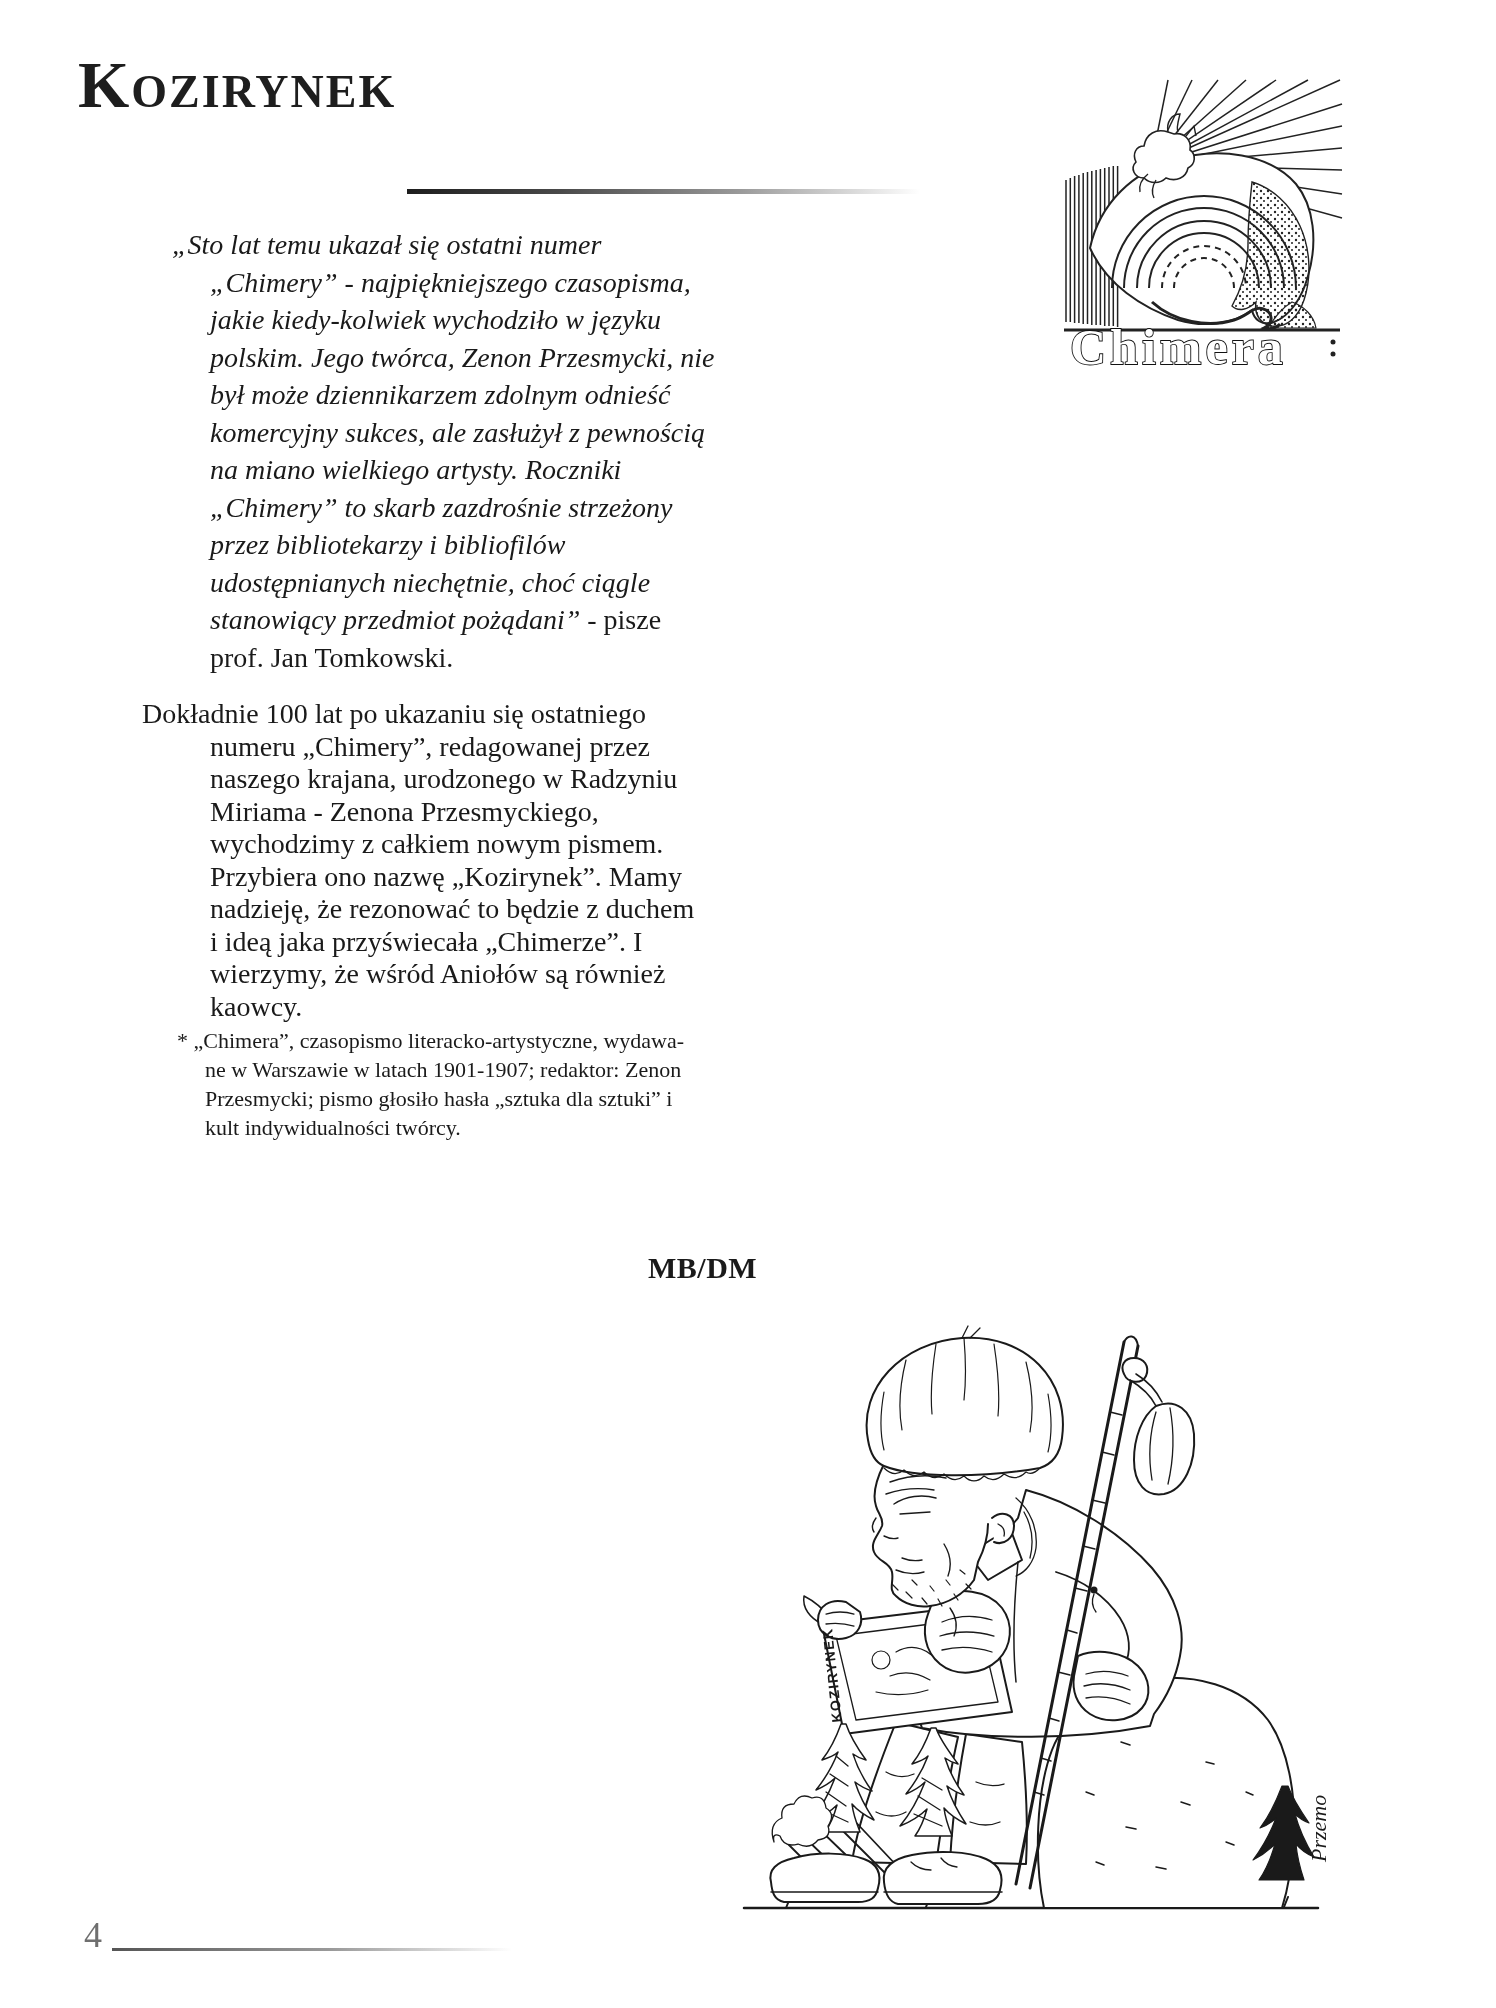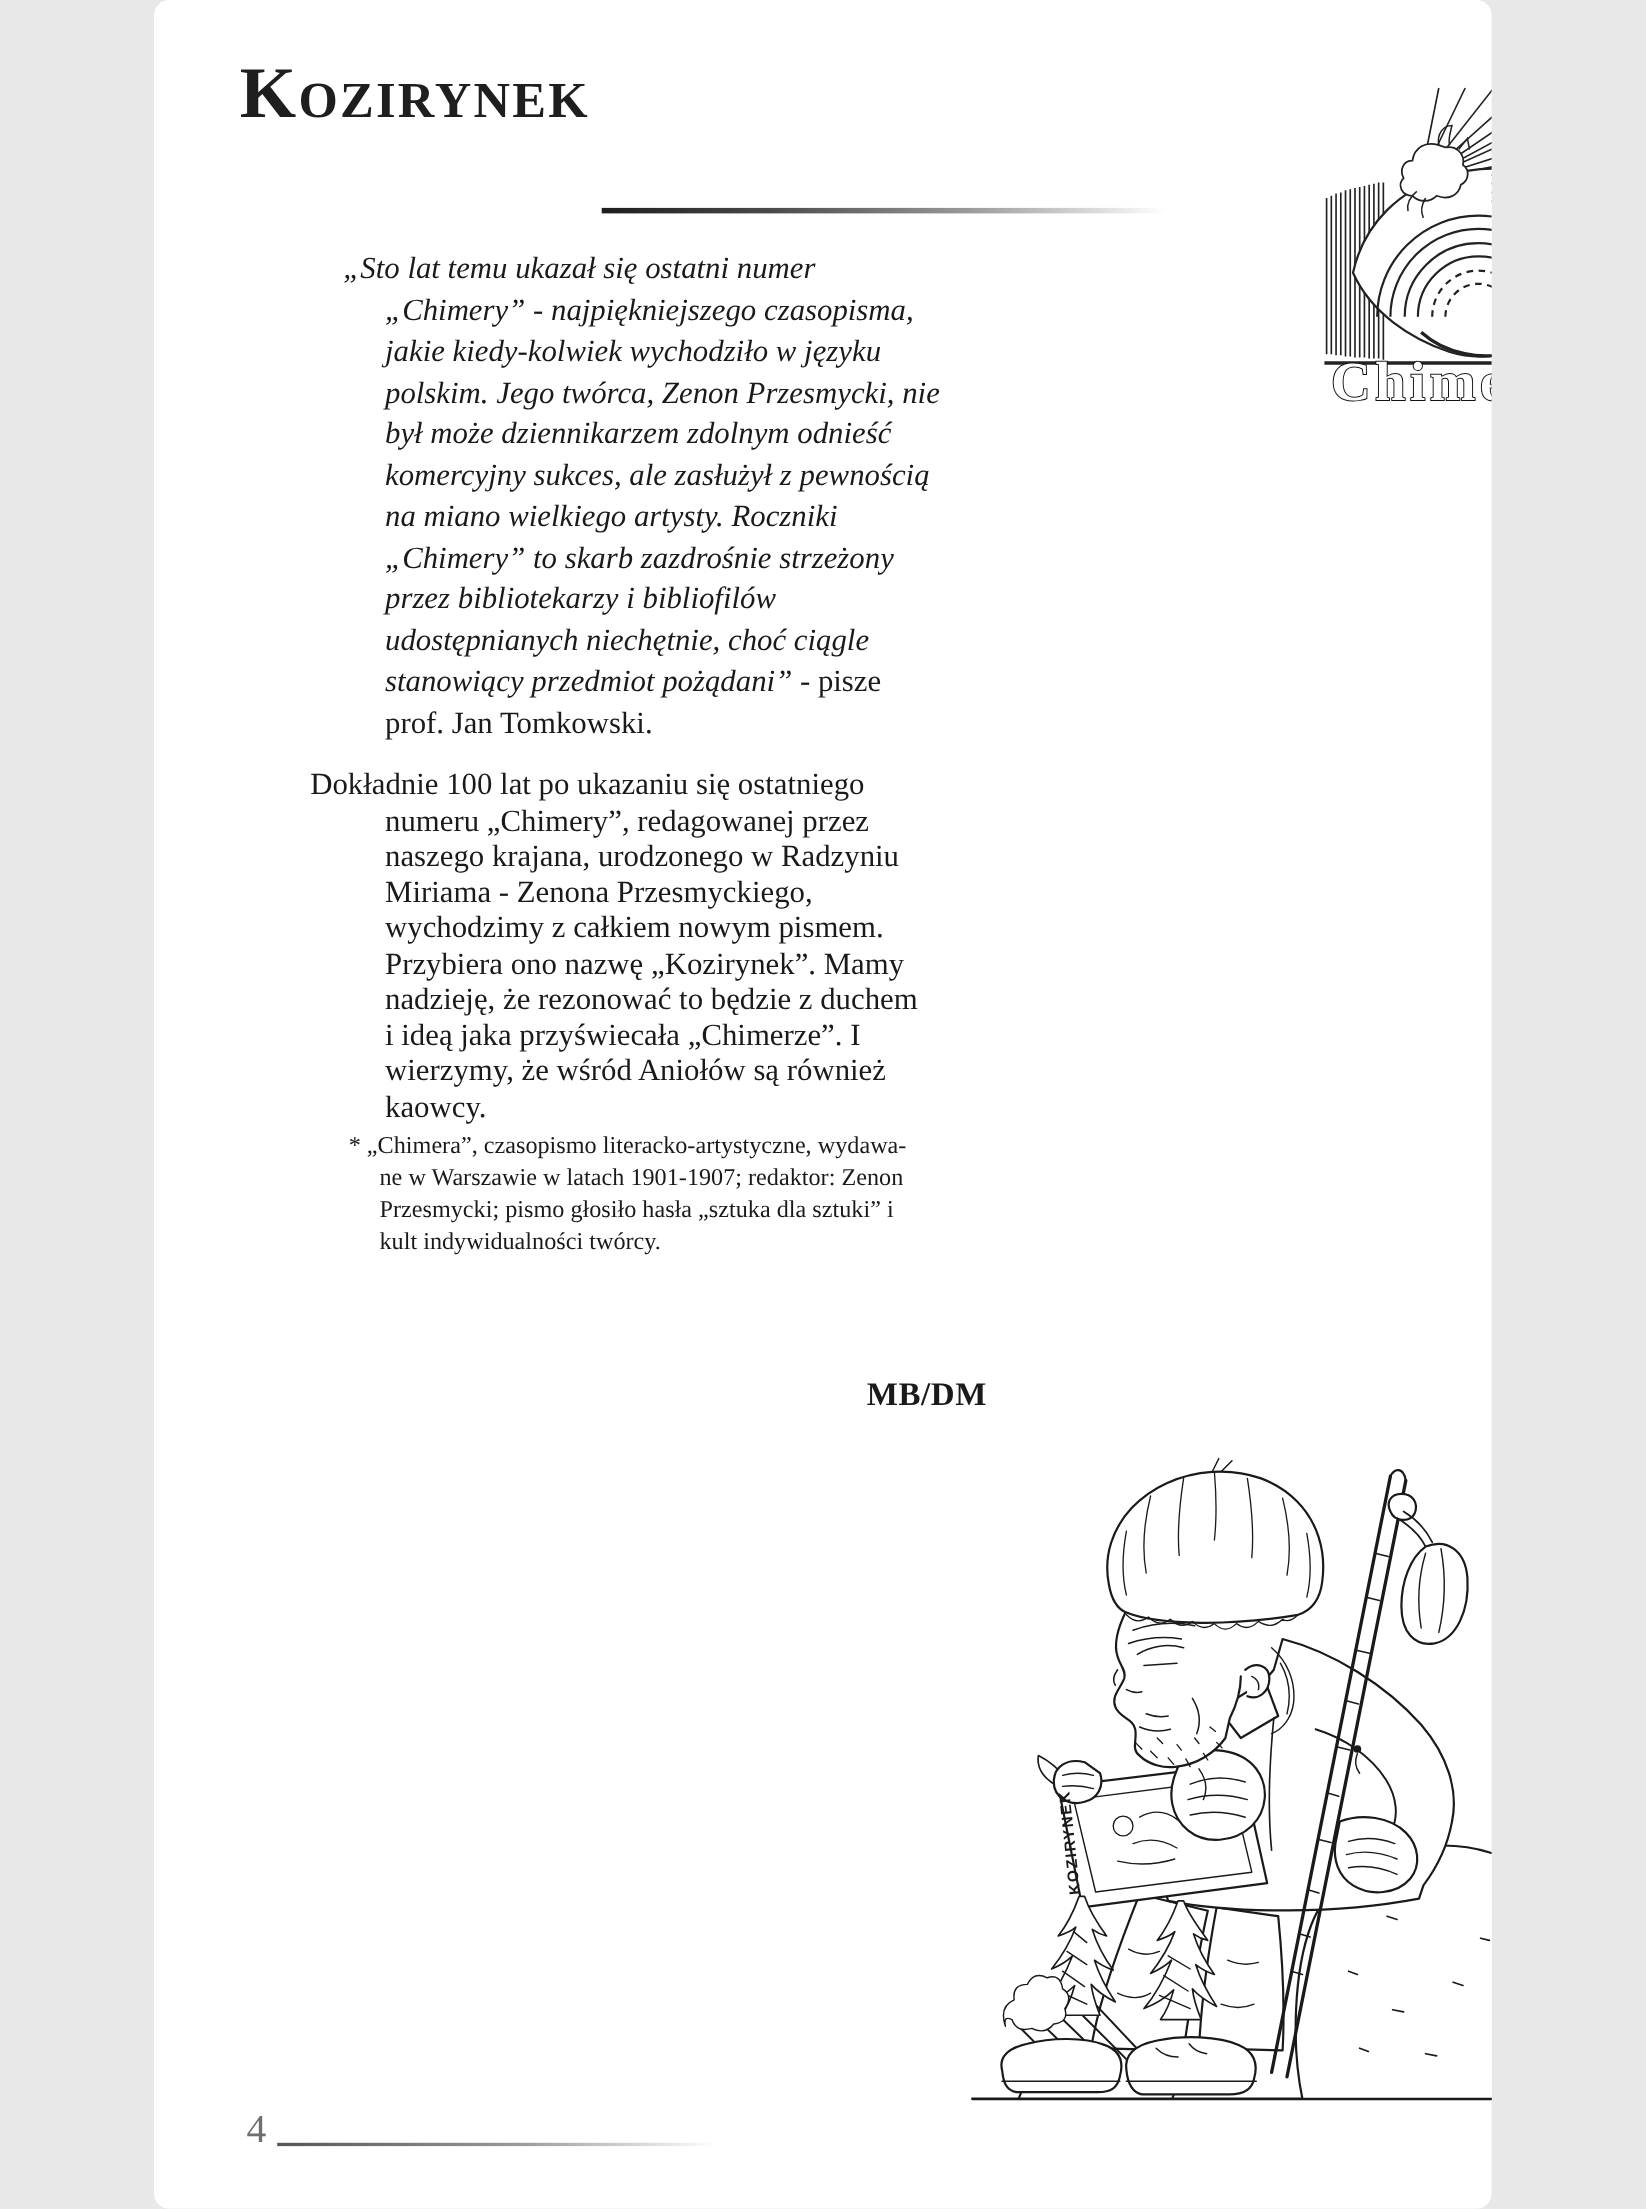--- a/index.html
+++ b/index.html
@@ -1,25 +1,24 @@
 <!DOCTYPE html>
 <html lang="pl"><head>
 <meta charset="utf-8">
 <style>
   html,body { margin:0; padding:0; background:#e8e8e8; }
   .page {
     position: relative;
-    width: 1216px;
+    width: 1496px;
     height: 2008px;
     margin: 0 auto;
     background: #ffffff;
     font-family: "Liberation Serif", serif;
     color: #1a1a1a;
     overflow: hidden;
-    border-radius: 14px;
   }
   
   .title-l1, .title-l2 {
     position: absolute;
     left: 78px;
     font-variant: small-caps;
     font-weight: bold;
     font-size: 66px;
     line-height: 1;
     letter-spacing: 2px;

